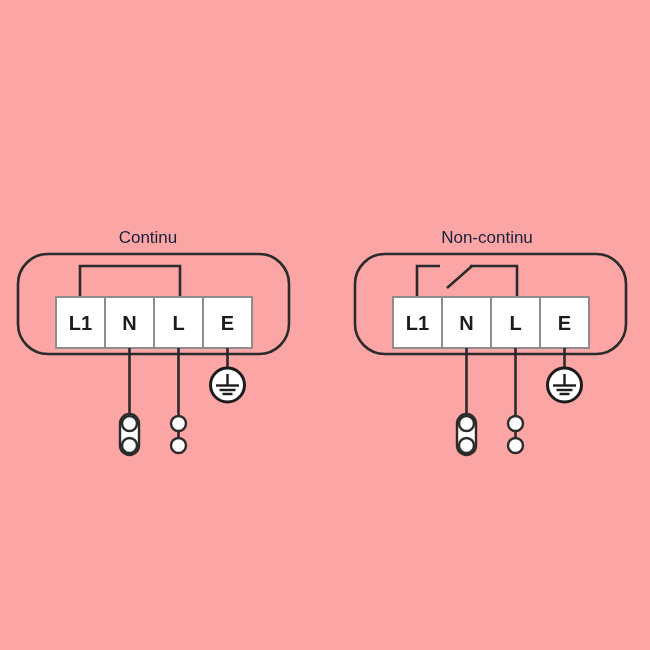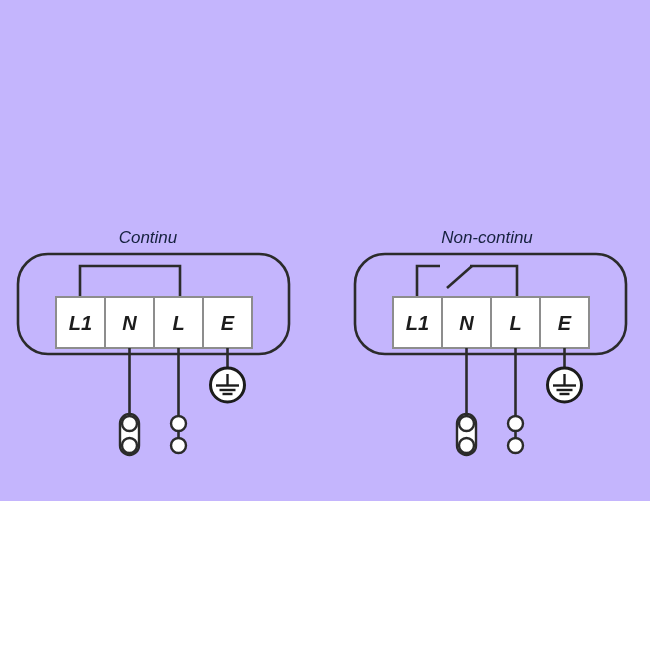--- a/index.html
+++ b/index.html
@@ -9,23 +9,22 @@
   }
   body {
     width: 650px;
     height: 650px;
     font-family: "Liberation Sans", sans-serif;
     overflow: hidden;
   }
   #canvas {
     position: relative;
     width: 650px;
-    height: 501px;
-    background: #c4b5fd;
-    font-style: italic;
+    height: 650px;
+    background: #fca5a5;
   }
   svg.diagram {
     display: block;
     width: 650px;
     height: 650px;
   }
   .case-outline {
     fill: none;
     stroke: #2b2b2b;
     stroke-width: 2.6;

